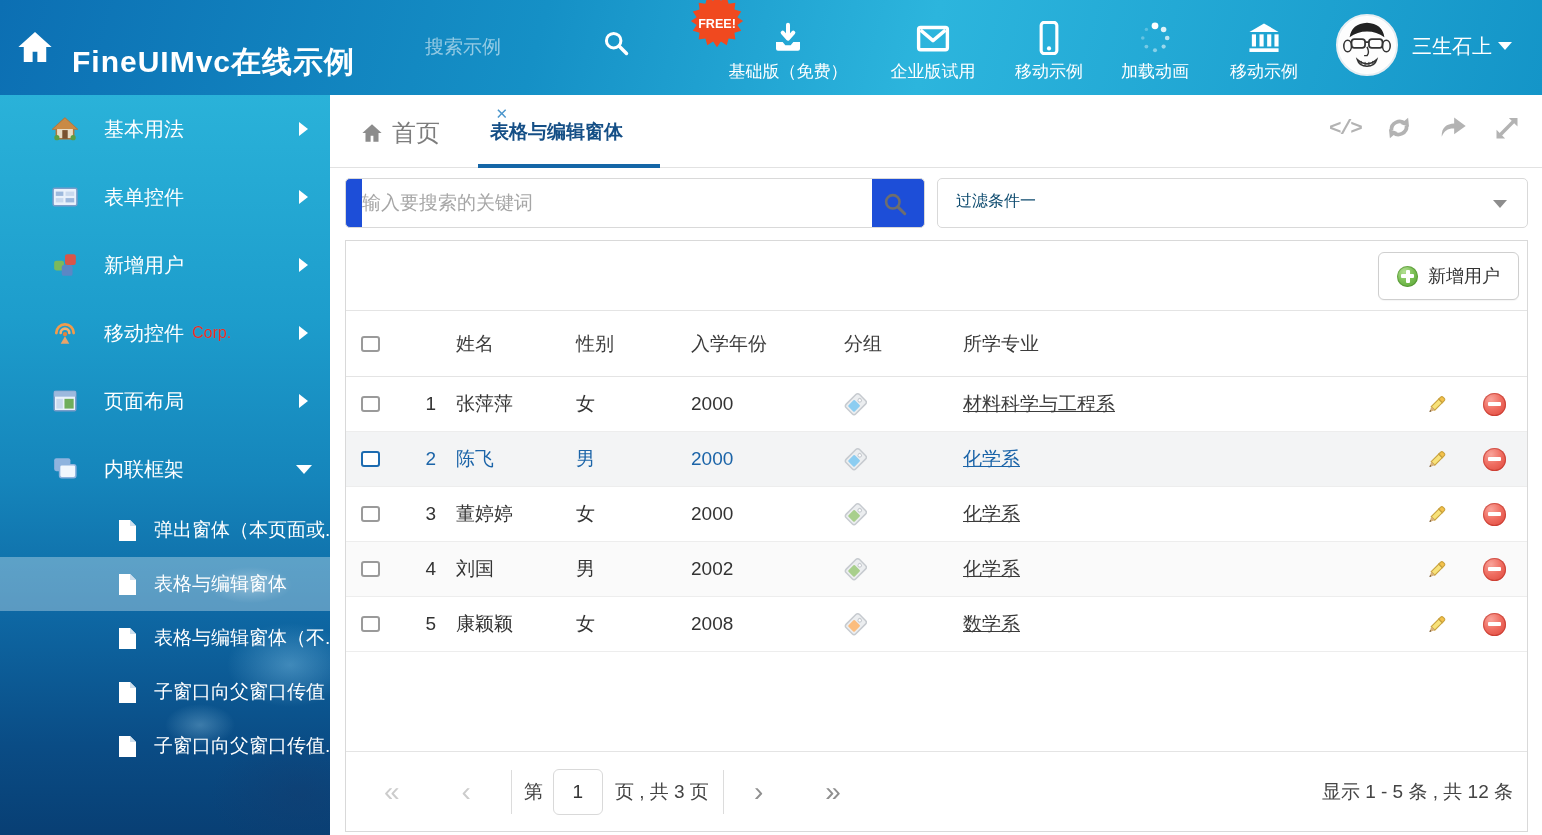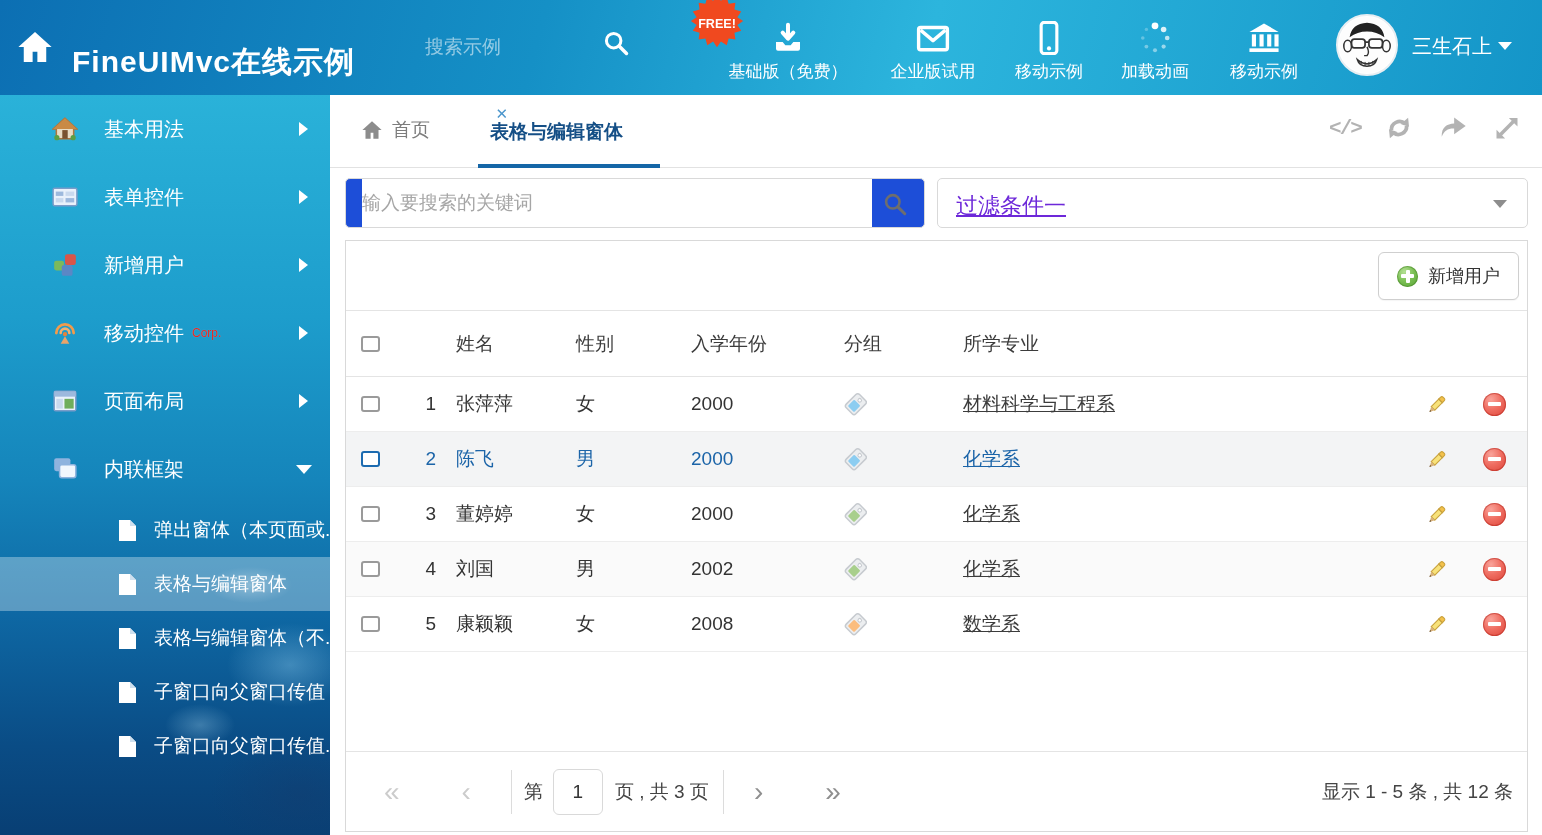--- a/index.html
+++ b/index.html
@@ -30,50 +30,50 @@
     background:linear-gradient(180deg,#2ab2d9 0%,#1d9dcc 30%,#1585bb 52%,#0e68a4 70%,#0a4c85 88%,#083f74 100%); overflow:hidden; }
   .sidebar .water { position:absolute; left:0; top:420px; width:330px; height:320px; pointer-events:none;
     background:
       radial-gradient(60px 26px at 250px 70px, rgba(255,255,255,0.30), rgba(255,255,255,0) 70%),
       radial-gradient(90px 60px at 290px 150px, rgba(160,220,250,0.35), rgba(255,255,255,0) 70%),
       radial-gradient(50px 30px at 200px 210px, rgba(190,235,255,0.28), rgba(255,255,255,0) 70%),
       radial-gradient(120px 80px at 300px 280px, rgba(20,60,110,0.45), rgba(255,255,255,0) 75%); }
   .side-item { position:relative; height:68px; display:flex; align-items:center; padding-left:52px; color:#fff; cursor:pointer; }
   .side-item .sico { width:26px; height:26px; margin-right:26px; flex:none; }
   .side-item .slbl { font-size:20px; }
-  .side-item .corp { color:#e8261f; font-size:12px; margin-left:8px; text-shadow:0 0 1px rgba(255,255,255,0.4); }
+  .side-item .corp { color:#e8261f; font-size:16px; margin-left:8px; text-shadow:0 0 1px rgba(255,255,255,0.4); }
   .side-item .arrow-r { position:absolute; right:22px; width:0; height:0; border-top:7px solid transparent; border-bottom:7px solid transparent; border-left:9px solid #fff; }
   .side-item .arrow-d { position:absolute; right:18px; width:0; height:0; border-left:8px solid transparent; border-right:8px solid transparent; border-top:9px solid #fff; }
   .side-sub { position:relative; height:54px; display:flex; align-items:center; padding-left:118px; color:#fff; cursor:pointer; }
   .side-sub .fico { width:19px; height:23px; margin-right:17px; flex:none; }
   .side-sub .slbl { font-size:19px; white-space:nowrap; }
   .side-sub.selected { background:rgba(235,245,248,0.35); }
 
   
   .main { position:absolute; left:330px; top:95px; width:1212px; height:740px; background:#fff; }
 
   .tabbar { position:relative; height:73px; border-bottom:1px solid #e2e2e2; }
-  .tab-home { position:absolute; left:30px; top:22px; display:flex; align-items:center; color:#7d7d7d; font-size:19px; cursor:pointer; }
+  .tab-home { position:absolute; left:30px; top:22px; display:flex; align-items:center; color:#7d7d7d; font-size:24px; cursor:pointer; }
   .tab-home svg { width:24px; height:22px; margin-right:8px; }
   .tab-active { position:absolute; left:148px; top:0; height:73px; padding:0 12px; cursor:pointer; }
   .tab-active .t-label { position:absolute; left:12px; top:24px; color:#154f86; font-size:19px; font-weight:bold; white-space:nowrap; }
   .tab-active .t-close { position:absolute; right:-6px; top:10px; color:#4c96cc; font-size:15px; font-weight:bold; }
   .tab-active .t-underline { position:absolute; left:0; bottom:0; width:182px; height:4px; background:#1566a7; }
   .tab-tools { position:absolute; right:20px; top:18px; display:flex; align-items:center; gap:24px; }
   .tab-tools .ticon { width:30px; height:30px; display:flex; align-items:center; justify-content:center; cursor:pointer; }
   .tab-tools .code-txt { font-family:"Liberation Mono","DejaVu Sans Mono",monospace; color:#b3b3b3; font-size:21px; font-weight:bold; letter-spacing:-2px; }
 
   .filter-row { position:absolute; left:15px; top:83px; width:1183px; height:50px; }
   .kw-box { position:absolute; left:0; top:0; width:580px; height:50px; border:1px solid #d9d9d9; border-radius:5px; background:#1d4ed8; }
   .kw-input { position:absolute; left:16px; top:0; width:510px; height:48px; border:none; outline:none; font-size:19px; color:#333;
     font-family:"Liberation Sans","DejaVu Sans",sans-serif; }
   .kw-input::placeholder { color:#a6a6a6; }
   .kw-search-ic { position:absolute; right:16px; top:12px; width:26px; height:26px; }
   .flt-box { position:absolute; left:592px; top:0; width:591px; height:50px; border:1px solid #d9d9d9; border-radius:5px; background:#fff; cursor:pointer; }
-  .flt-val { position:absolute; left:18px; top:12px; font-size:22px; color:#6d28d9;text-decoration:underline; }
+  .flt-val { position:absolute; left:18px; top:12px; font-size:16px; color:#0c4a6e; }
   .flt-caret { position:absolute; right:20px; top:21px; width:0; height:0; border-left:7px solid transparent; border-right:7px solid transparent; border-top:8px solid #8d8d8d; }
 
   .panel { position:absolute; left:15px; top:145px; width:1183px; height:592px; border:1px solid #d9d9d9; background:#fff; }
   .panel-toolbar { position:relative; height:70px; border-bottom:1px solid #e4e4e4; }
   .btn { position:absolute; top:11px; height:48px; display:flex; align-items:center; gap:10px; padding:0 18px;
     background:#fff; border:1px solid #cfcfcf; border-radius:6px; font-size:18px; color:#333; cursor:pointer; box-shadow:0 1px 1px rgba(0,0,0,0.04); }
   .btn-del { left:10px; }
   .btn-add { right:8px; }
   .circle-ic { width:21px; height:21px; border-radius:50%; position:relative; flex:none; }
   .circle-red { background:radial-gradient(circle at 35% 28%, #f9a49b 0%, #ef6e62 45%, #dd4337 100%); box-shadow:inset 0 0 0 1px rgba(180,40,30,0.5); }

